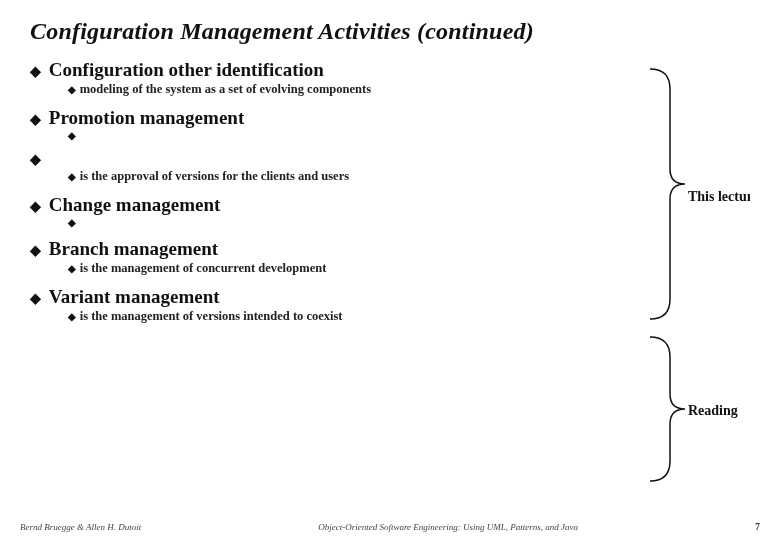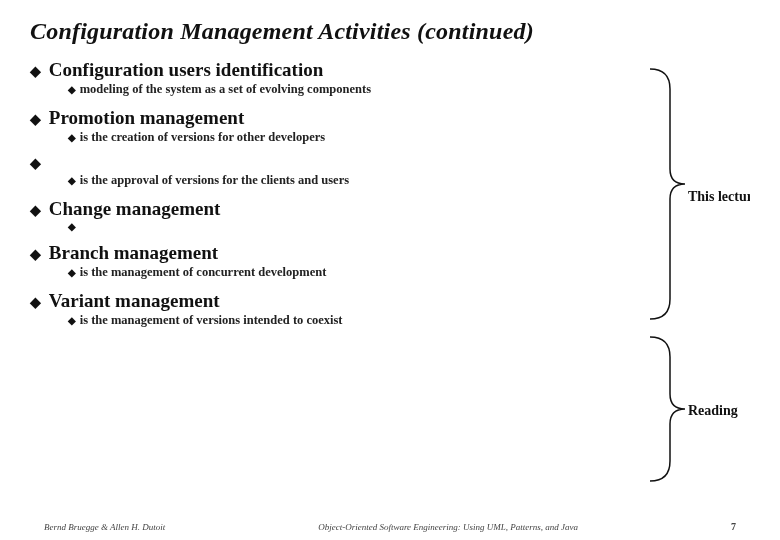--- a/index.html
+++ b/index.html
@@ -67,21 +67,21 @@
       flex-shrink: 0;
     }
     .footer {
       position: absolute;
       bottom: 8px;
       left: 0;
       right: 0;
       display: flex;
       justify-content: space-between;
       align-items: flex-end;
-      padding: 0 44px;
+      padding: 0 20px;
       font-size: 9px;
       color: #444;
       font-style: italic;
     }
     .footer-center {
       text-align: center;
       flex: 1;
     }
     .footer-right {
       font-style: normal;
@@ -95,36 +95,35 @@
 <div class="slide">
   <div class="title">Configuration Management Activities (continued)</div>
 
   <div style="display:flex; flex-direction:row; width:100%; position:relative;">
 
     <div class="bullet-list">
 
       <div class="main-bullet">
         <div class="main-bullet-line">
           <span class="diamond">◆</span>
-          <span>Configuration users identification</span>
+          <span>Configuration other identification</span>
         </div>
         <div class="sub-bullet">
           <span class="sub-diamond">◆</span>
           <span>modeling of the system as a set of evolving components</span>
         </div>
       </div>
 
       <div class="main-bullet">
         <div class="main-bullet-line">
           <span class="diamond">◆</span>
           <span>Promotion management</span>
         </div>
         <div class="sub-bullet">
           <span class="sub-diamond">◆</span>
-          <span>is the creation of versions for other developers</span>
         </div>
       </div>
 
       <div class="main-bullet">
         <div class="main-bullet-line">
           <span class="diamond">◆</span>
         </div>
         <div class="sub-bullet">
           <span class="sub-diamond">◆</span>
           <span>is the approval of versions for the clients and users</span>

